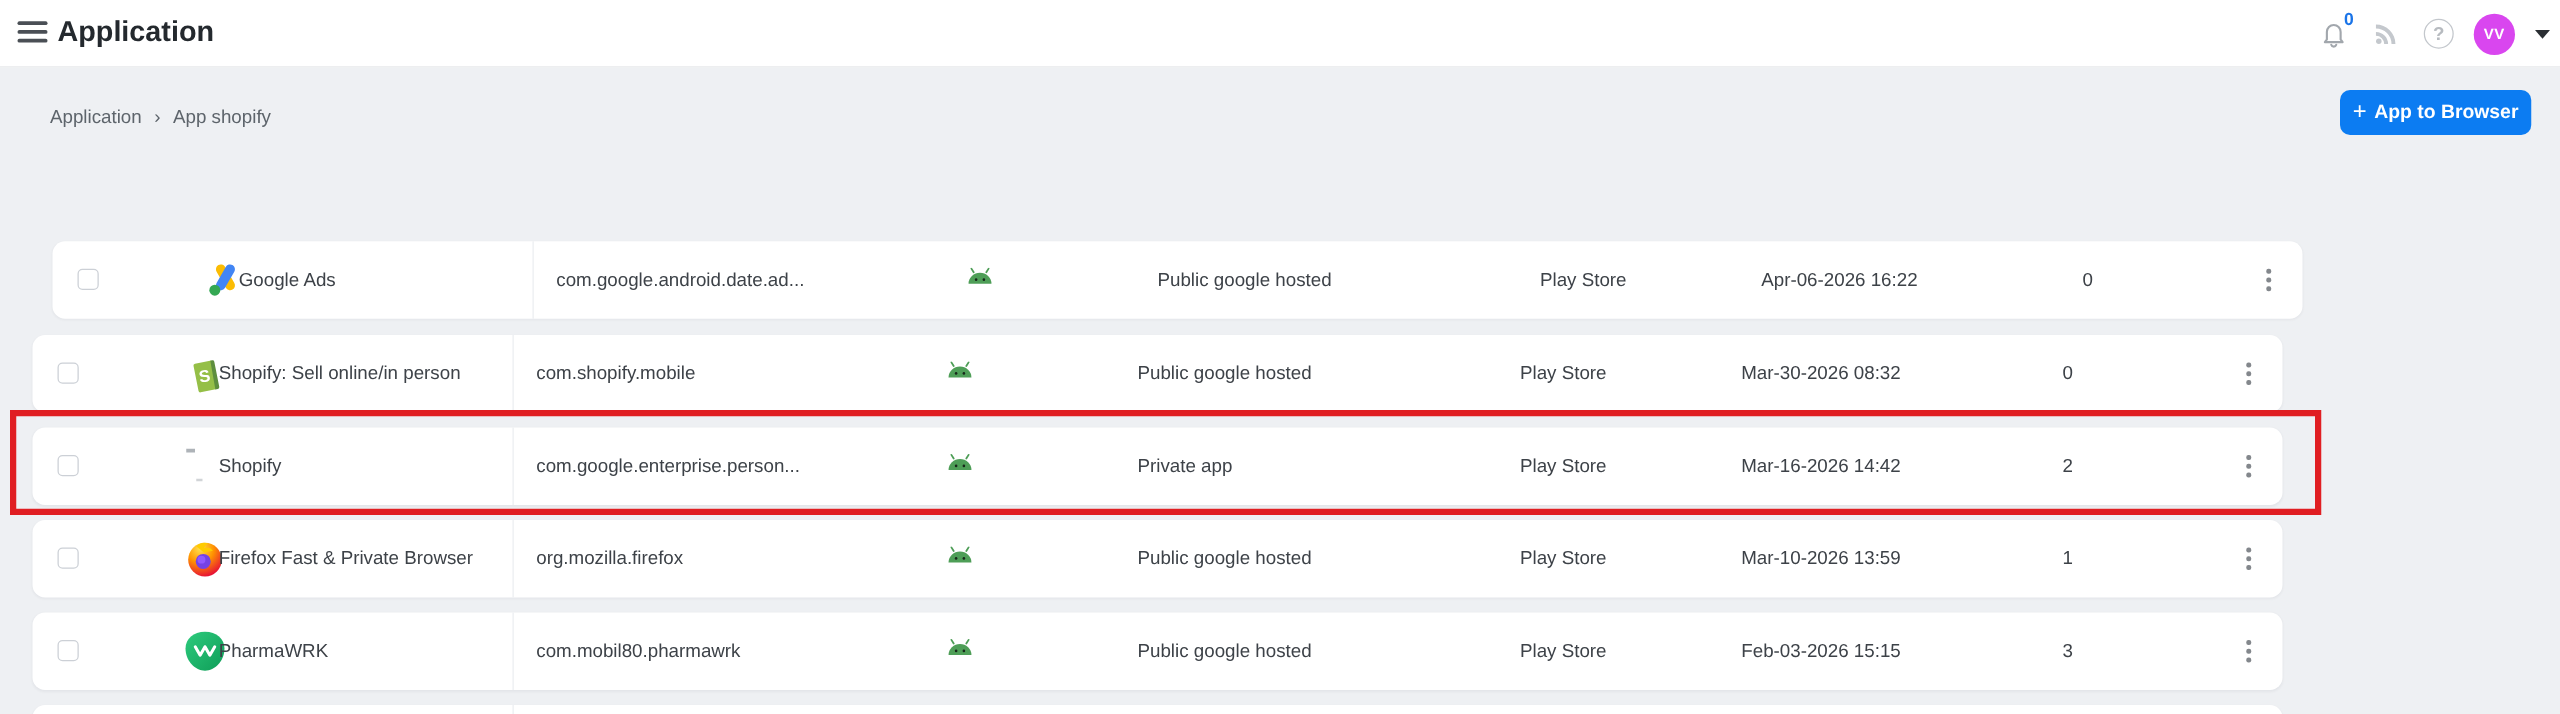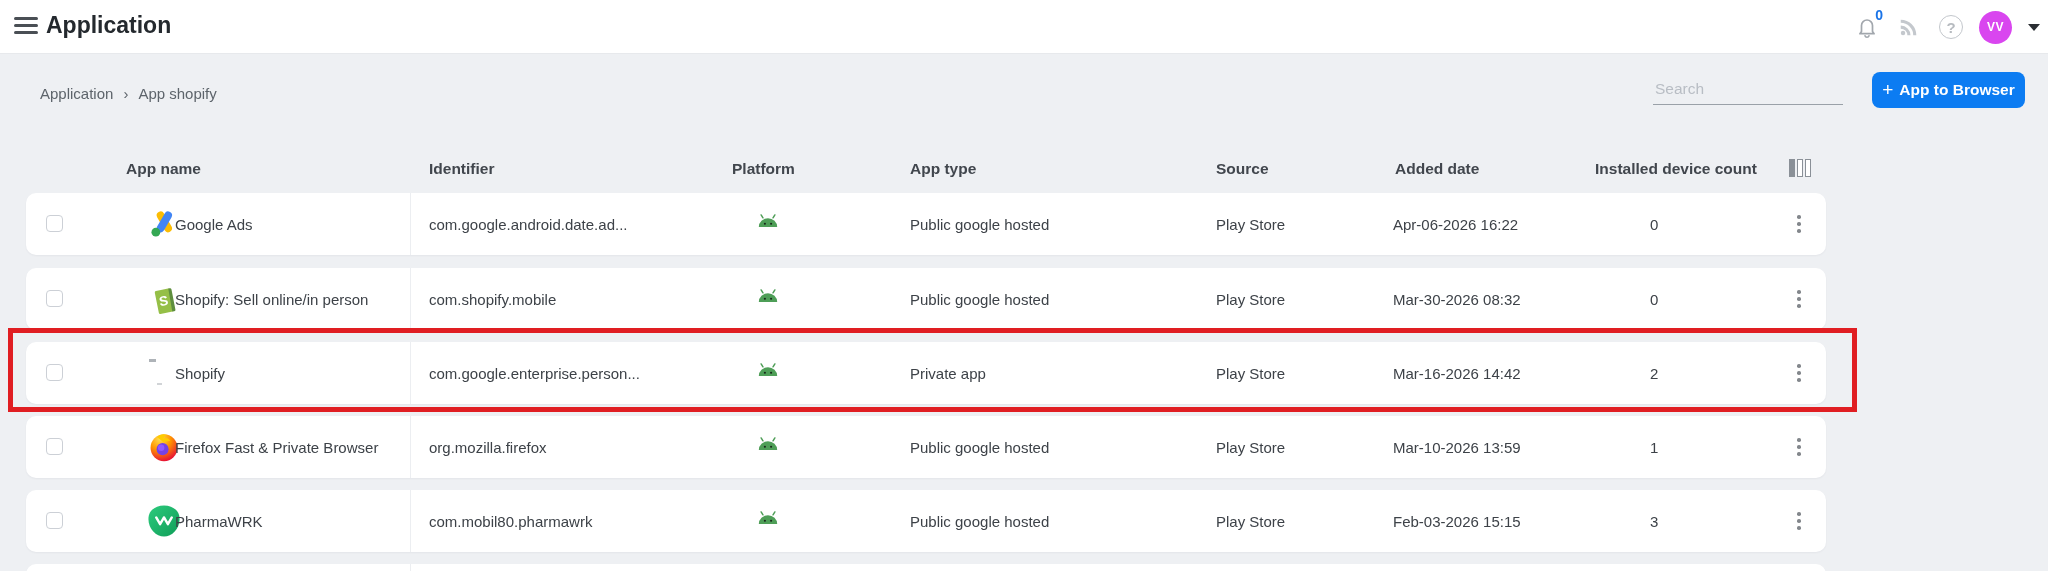--- a/index.html
+++ b/index.html
@@ -64,21 +64,21 @@
   .c-id { left:403px; }
   .c-platform { left:731px; top:21px !important; transform:none !important; }
   .c-type { left:884px; }
   .c-source { left:1190px; }
   .c-date { left:1367px; }
   .c-count { left:1624px; }
   .kebab { position:absolute; left:1767px; top:19px; width:12px; height:24px;
     display:flex; flex-direction:column; align-items:center; justify-content:center; gap:3.5px; cursor:pointer; }
   .kebab i { width:3.5px; height:3.5px; border-radius:50%; background:#83878c; display:block; }
 
-  .r1 { top:139px; } .r2 { top:214px; } .r3 { top:288px; } .r4 { top:362px; } .r5 { top:436px; }
+  .r1 { top:139px;margin-left:16px; } .r2 { top:214px; } .r3 { top:288px; } .r4 { top:362px; } .r5 { top:436px; }
   .r6 { top:510px; height:40px; }
 
   
   .highlight-box { position:absolute; left:8px; top:274px; width:1849px; height:84px;
     border:5px solid #e01e22; z-index:4; pointer-events:none; }
 
   
   .quantem-icon { background:#fff; position:absolute; }
   .quantem-icon i { position:absolute; background:#9aa0a6; display:block; }
   .quantem-icon .m1 { left:2px; top:3px; width:7px; height:3px; opacity:.8; }
@@ -119,43 +119,26 @@
 </div>
 
 <div class="content">
 
   <div class="breadcrumb">
     <span class="crumb">Application</span>
     <span class="sep">›</span>
     <span class="crumb">App shopify</span>
   </div>
 
-  <div class="search-wrap">
-    <input class="search-input" type="text" placeholder="Search" style="">
-  </div>
 
   <button class="add-btn">
     <span class="plus">+</span>
     <span>App to Browser</span>
   </button>
 
-  <div class="thead">
-    <div class="th-appname">App name</div>
-    <div class="th-identifier">Identifier</div>
-    <div class="th-platform">Platform</div>
-    <div class="th-apptype">App type</div>
-    <div class="th-source">Source</div>
-    <div class="th-date">Added date</div>
-    <div class="th-count">Installed device count</div>
-    <div class="columns-icon">
-        <i></i>
-        <i></i>
-        <i></i>
-      </div>
-  </div>
 
   <div class="row r1">
     <div class="checkbox"></div>
     <svg class="app-icon" viewBox="0 0 48 48">
       <rect x="19" y="5" width="11" height="32" rx="5.5" fill="#fbbc04" transform="rotate(-30 24.5 21)"></rect>
       <rect x="19" y="5" width="11" height="32" rx="5.5" fill="#4285f4" transform="rotate(30 24.5 21)"></rect>
       <circle cx="12.5" cy="35.5" r="6.2" fill="#34a853"></circle>
     </svg>
     <div class="cell c-name">Google Ads</div>
     <div class="divider"></div>

